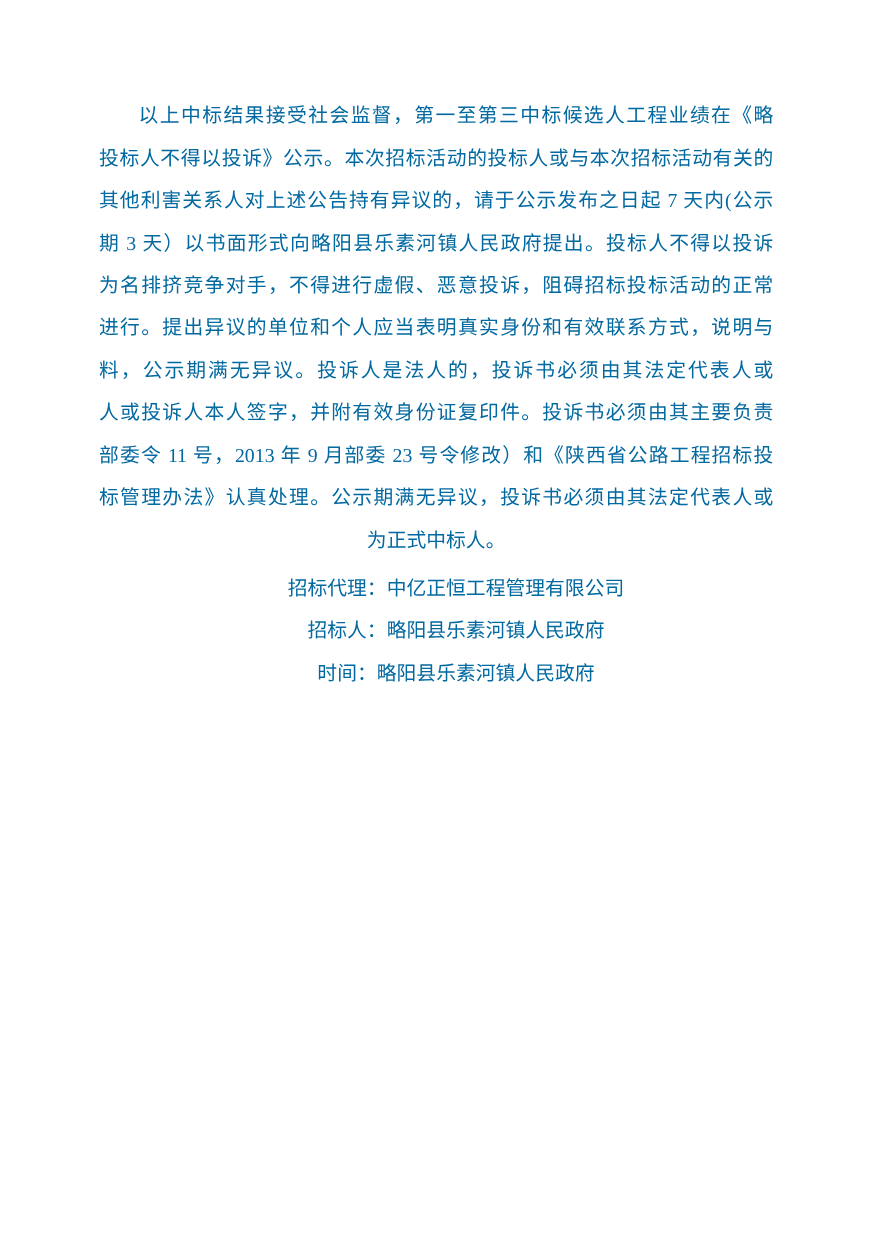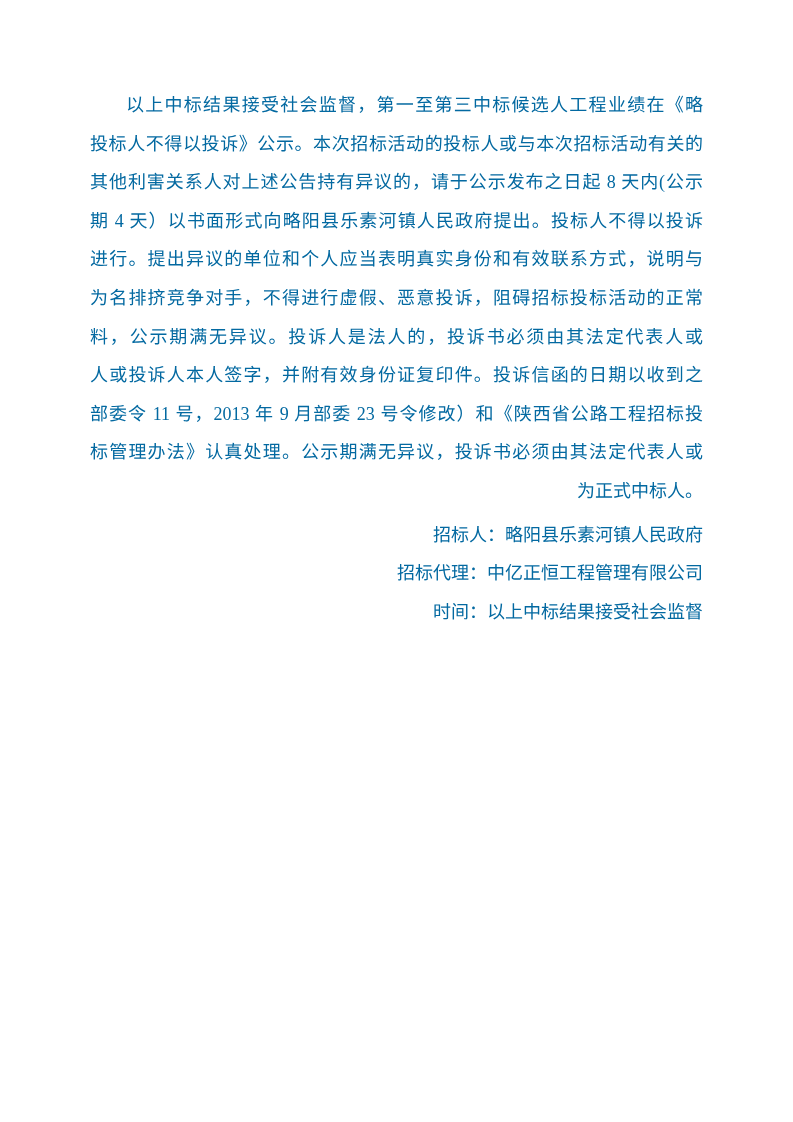--- a/index.html
+++ b/index.html
@@ -34,45 +34,45 @@
     text-align: justify;
     text-align-last: justify;
     white-space: nowrap;
   }
   
   .indent {
     text-indent: 2em;
   }
   
   .plain {
-    text-align: right;
+    text-align: center;
     white-space: nowrap;
   }
   .sig-block {
     margin-top: 5px;
   }
 </style>
 </head>
 <body>
 
 <div class="page">
   <div class="content">
 
     <div class="line jline indent">以上中标结果接受社会监督，第一至第三中标候选人工程业绩在《略</div>
     <div class="line jline">投标人不得以投诉》公示。本次招标活动的投标人或与本次招标活动有关的</div>
-    <div class="line jline">其他利害关系人对上述公告持有异议的，请于公示发布之日起 8 天内(公示</div>
-    <div class="line jline">期 4 天）以书面形式向略阳县乐素河镇人民政府提出。投标人不得以投诉</div>
+    <div class="line jline">其他利害关系人对上述公告持有异议的，请于公示发布之日起 7 天内(公示</div>
+    <div class="line jline">期 3 天）以书面形式向略阳县乐素河镇人民政府提出。投标人不得以投诉</div>
+    <div class="line jline">为名排挤竞争对手，不得进行虚假、恶意投诉，阻碍招标投标活动的正常</div>
     <div class="line jline">进行。提出异议的单位和个人应当表明真实身份和有效联系方式，说明与</div>
-    <div class="line jline">为名排挤竞争对手，不得进行虚假、恶意投诉，阻碍招标投标活动的正常</div>
     <div class="line jline">料，公示期满无异议。投诉人是法人的，投诉书必须由其法定代表人或</div>
-    <div class="line jline">人或投诉人本人签字，并附有效身份证复印件。投诉信函的日期以收到之</div>
+    <div class="line jline">人或投诉人本人签字，并附有效身份证复印件。投诉书必须由其主要负责</div>
     <div class="line jline">部委令 11 号，2013 年 9 月部委 23 号令修改）和《陕西省公路工程招标投</div>
     <div class="line jline">标管理办法》认真处理。公示期满无异议，投诉书必须由其法定代表人或</div>
     <div class="line plain">为正式中标人。</div>
 
     <div class="sig-block">
+      <div class="line plain indent">招标代理：中亿正恒工程管理有限公司</div>
       <div class="line plain indent">招标人：略阳县乐素河镇人民政府</div>
-      <div class="line plain indent">招标代理：中亿正恒工程管理有限公司</div>
-      <div class="line plain indent">时间：以上中标结果接受社会监督</div>
+      <div class="line plain indent">时间：略阳县乐素河镇人民政府</div>
     </div>
 
   </div>
 </div>
 
 </body></html>

